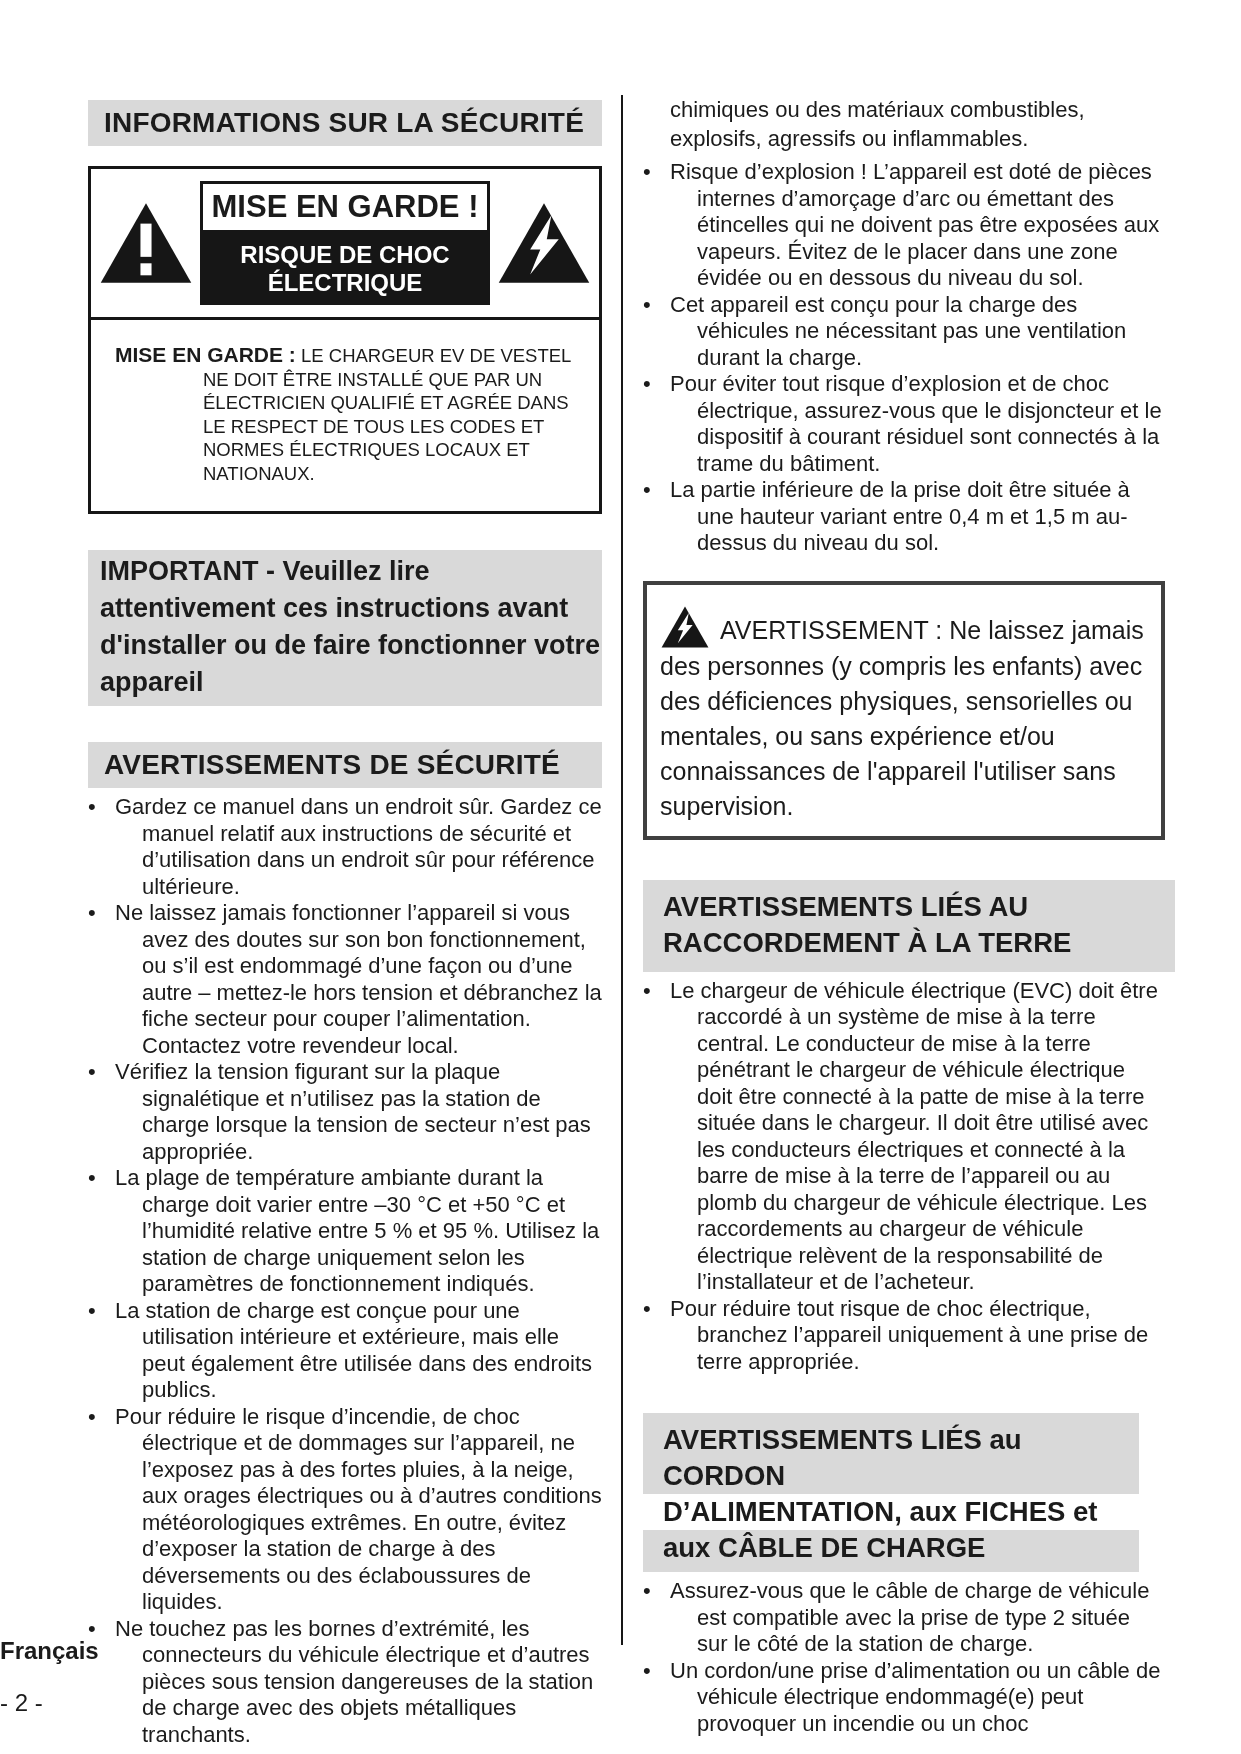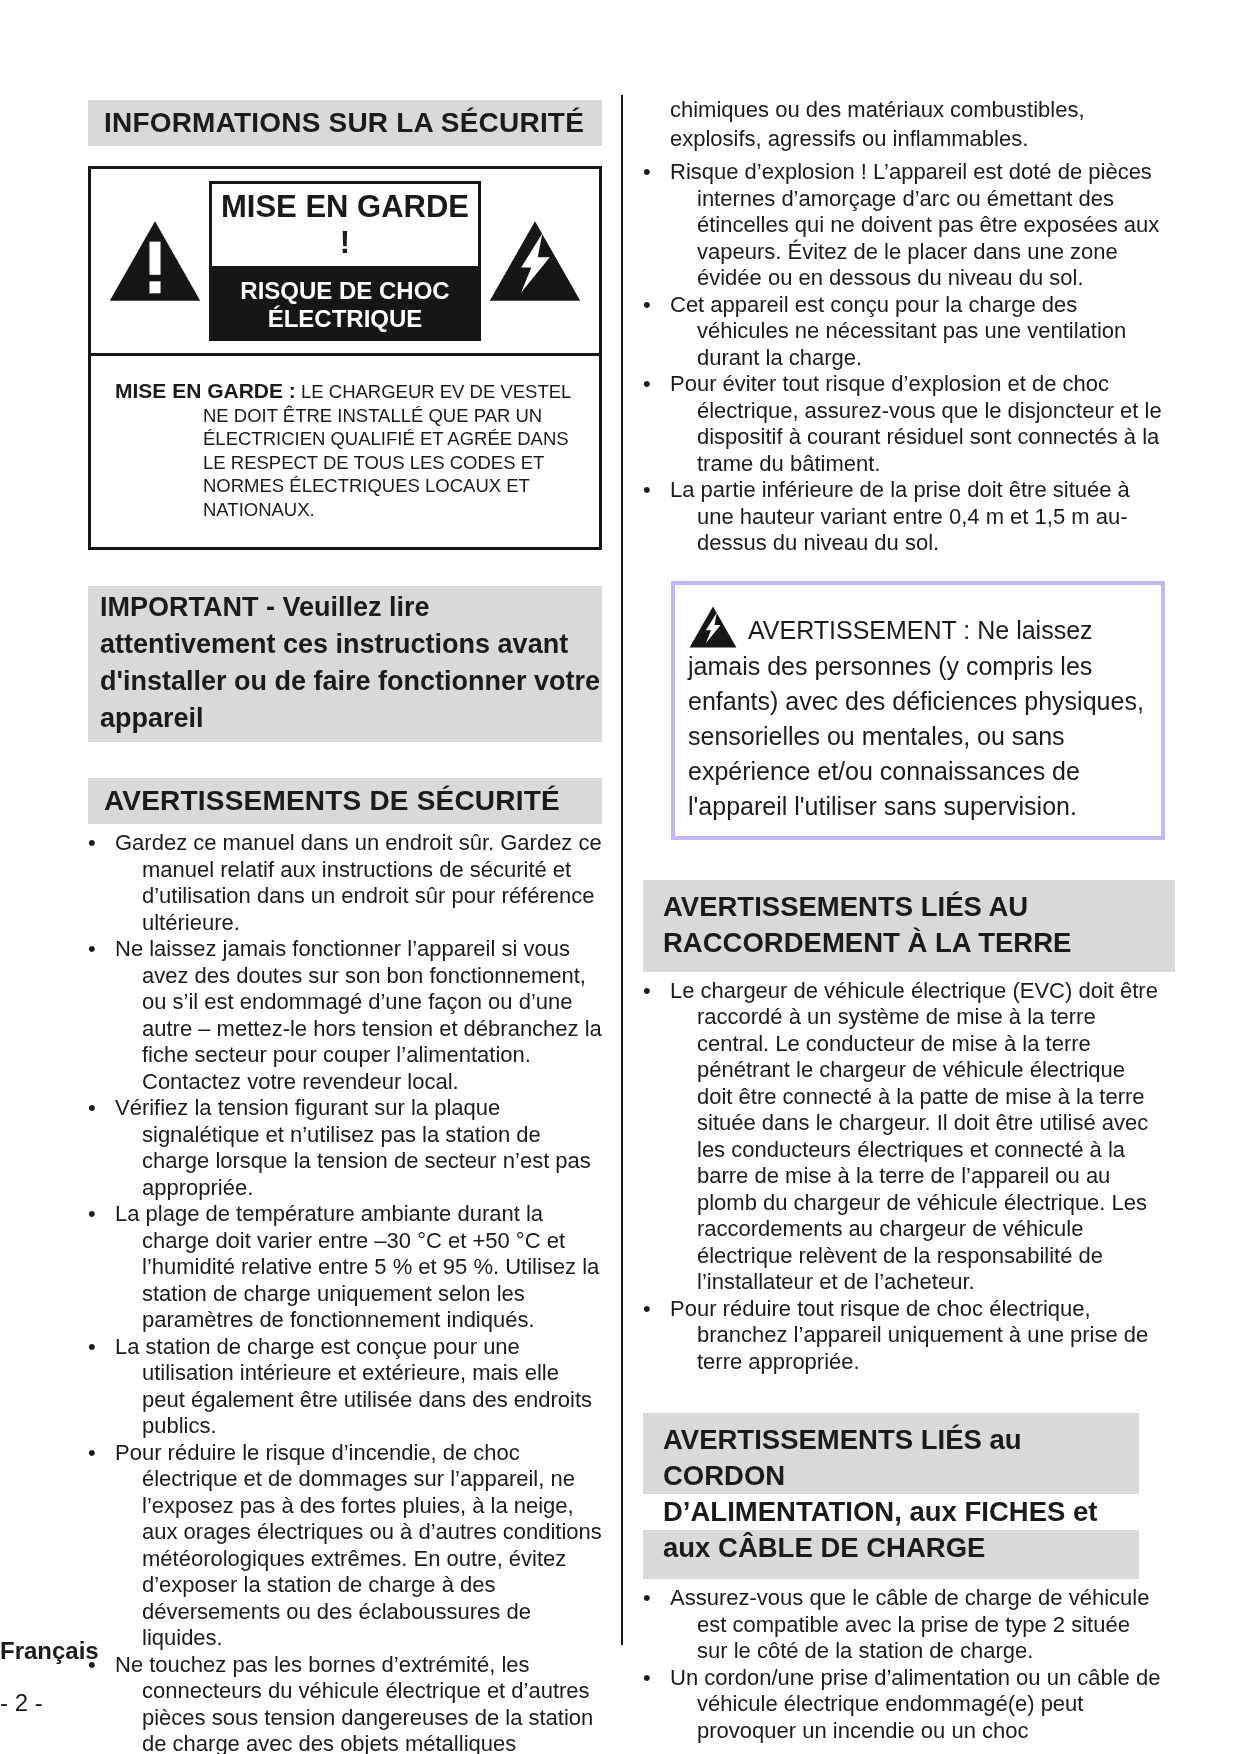--- a/index.html
+++ b/index.html
@@ -8,21 +8,21 @@
   .divider{position:absolute;left:621px;top:95px;width:2px;height:1550px;background:#161616;}
 
   .col-left{position:absolute;left:88px;top:100px;width:514px;}
   .col-right{position:absolute;left:643px;top:88px;width:522px;}
 
   .gray-heading{background:#d9d9d9;font-weight:bold;font-size:28px;line-height:32px;
                 padding:7px 16px 7px 16px;letter-spacing:0.2px;}
 
   
   .caution-box{margin-top:20px;border:3px solid #161616;}
-  .caution-top{display:flex;align-items:center;gap:6px;padding:12px 16px;border-bottom:3px solid #161616;}
+  .caution-top{display:flex;align-items:center;gap:6px;padding:12px 7px;border-bottom:3px solid #161616;}
   .tri{flex:0 0 auto;display:block;}
   .caution-labels{flex:1 1 auto;}
   .label-top{border:3px solid #161616;background:#fff;text-align:center;font-weight:bold;
              font-size:31px;padding:5px 2px;}
   .label-bottom{background:#161616;color:#fff;text-align:center;font-weight:bold;
                 font-size:24px;padding:8px 2px;}
   .caution-bottom{padding:13px 10px 16px 14px;}
   .caution-bottom p{margin:10px;font-size:18.5px;line-height:23.5px;padding-left:88px;text-indent:-88px;}
   .caution-bottom .cb-label{font-weight:bold;font-size:21px;}
 
@@ -30,32 +30,32 @@
                  line-height:37px;padding:3px 2px 5px 12px;}
 
   .heading-solo{margin-top:36px;}
 
   ul.bullets{list-style:none;margin:6px 0 0 0;padding:0;font-size:22px;line-height:26.5px;}
   ul.bullets li{padding-left:54px;text-indent:-54px;margin:0;}
   ul.bullets .b{display:inline-block;width:27px;text-indent:0;}
 
   .continuation{margin:7px 0 0 0;padding-left:27px;font-size:22px;line-height:29px;}
 
-  .warning-box{margin-top:24px;border:4px solid #c4b5fd;padding:20px 13px 12px 13px;margin-left:28px;}
+  .warning-box{margin-top:24px;border:4px solid #404040;padding:20px 13px 12px 13px;}
   .warning-box p{margin:0;font-size:25px;line-height:35px;}
   .warning-box svg{vertical-align:-10px;margin-right:10px;}
 
   .heading-block{margin-top:40px;width:532px;box-sizing:border-box;background:#d9d9d9;
                  padding:9px 0 11px 20px;font-weight:bold;font-size:27.5px;line-height:36px;}
   .heading-lines{margin-top:38px;width:496px;box-sizing:border-box;
                  font-weight:bold;font-size:27.5px;line-height:36px;}
   .heading-lines .hl{padding-left:20px;}
   .hl-gray{background:#d9d9d9;}
   .hl-first{padding-top:9px;}
-  .hl-last{padding-bottom:13px;}
+  .hl-last{padding-bottom:6px;}
 
   .footer{position:absolute;left:0;top:1637px;width:100%;display:flex;justify-content:center;
           gap:24px;font-size:24px;flex-direction:column;}
   .footer .lang{font-weight:bold;}
 </style>
 </head>
 <body>
 
 <div class="page">
 

